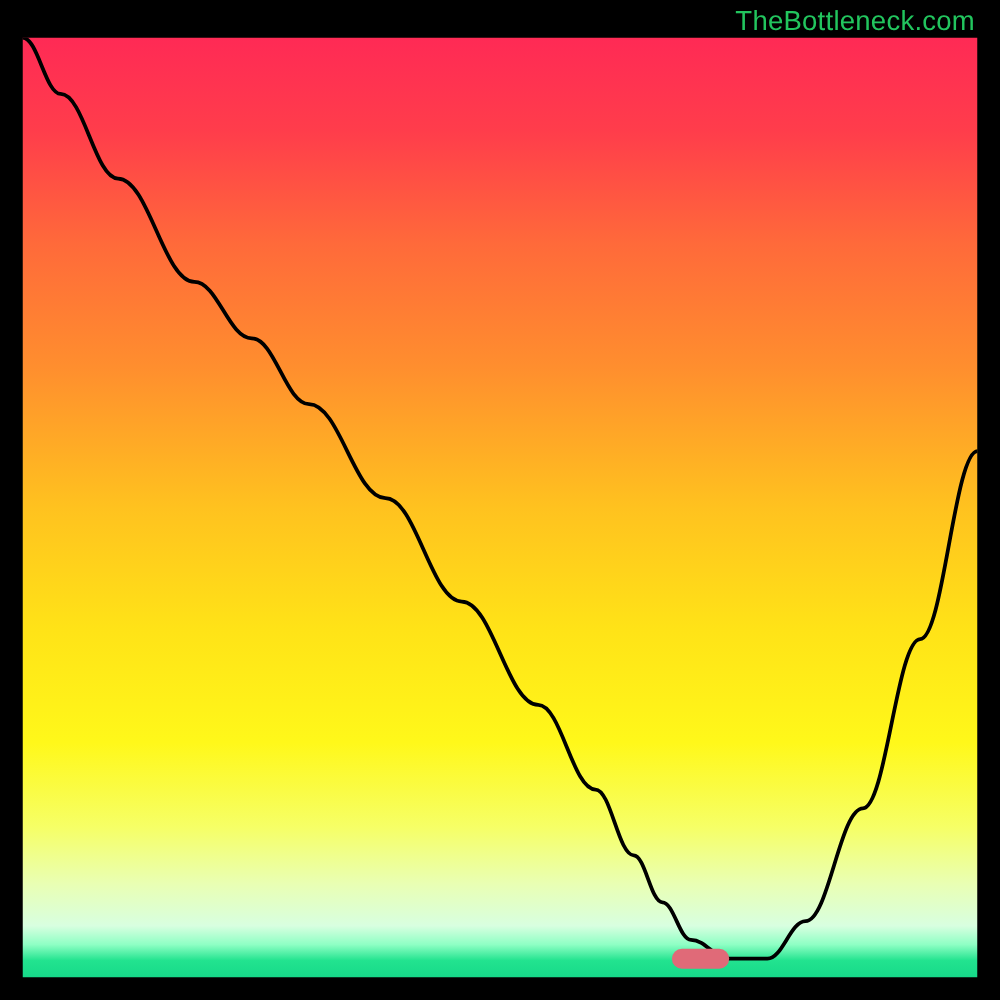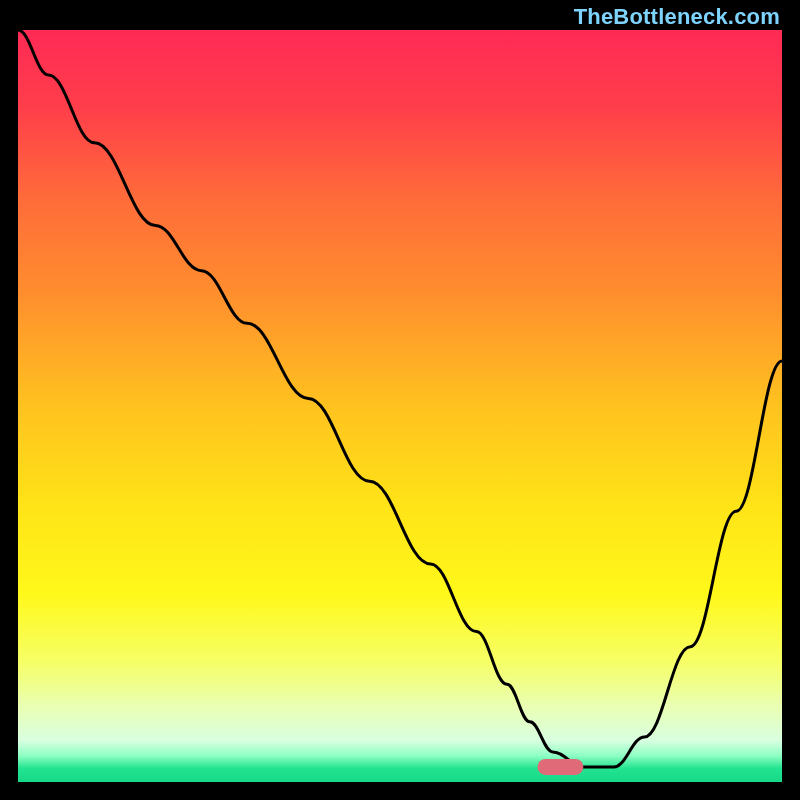--- a/index.html
+++ b/index.html
@@ -1,18 +1,18 @@
 <!DOCTYPE html>
 <html><head>
 <meta charset="utf-8">
 <style>
   html,body{margin:0;padding:0;width:800px;height:800px;background:#000;overflow:hidden;font-family:Arial,Helvetica,sans-serif}
   .frame{position:absolute;left:18px;top:30px;width:764px;height:752px;background:#000}
   .plot{position:absolute;left:0;top:0;width:764px;height:752px}
-  .watermark{position:absolute;right:20px;top:4px;color:#7dd3fc;font-size:22px;font-weight:700;letter-spacing:0.2px}
+  .watermark{position:absolute;right:20px;top:4px;color:#22c55e;font-size:22px;font-weight:400;letter-spacing:0.2px}
   svg{display:block}
 </style>
 </head>
 <body>
 
 <div class="watermark">TheBottleneck.com</div>
 
 <div class="frame">
   <svg class="plot" viewBox="0 0 764 752">
     <defs>

